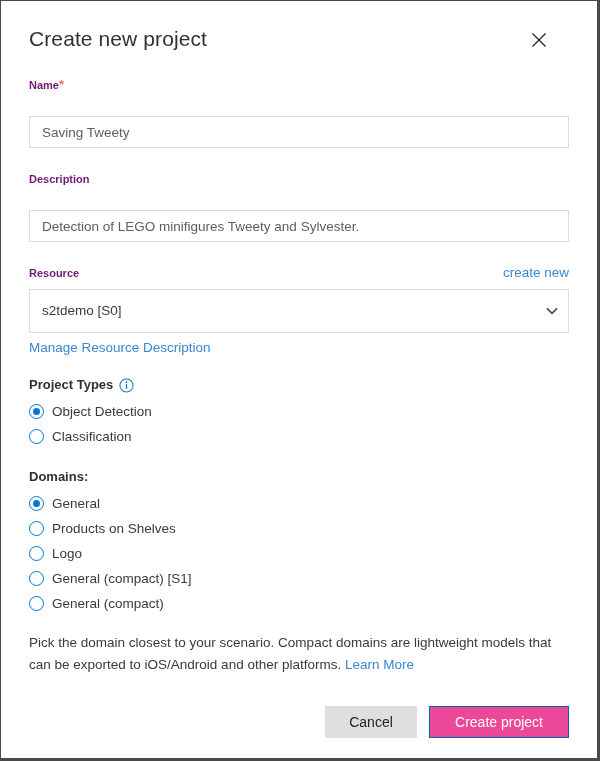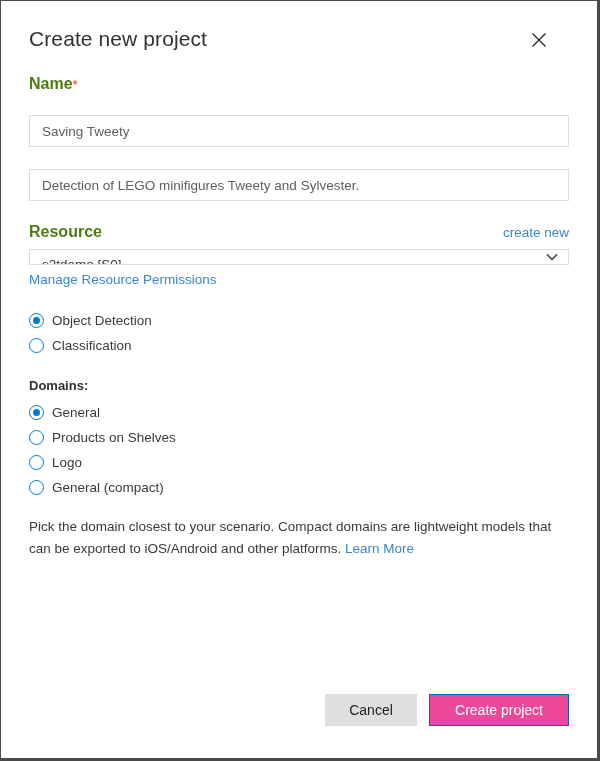--- a/index.html
+++ b/index.html
@@ -69,23 +69,23 @@
   
   .field {
     margin-top: 22px;
   }
   .field-label-row {
     display: flex;
     align-items: baseline;
     justify-content: space-between;
   }
   .field-label {
-    font-size: 16px;
+    font-size: 11px;
     font-weight: bold;
-    color: #4d7c0f;
+    color: #701a75;
     line-height: 18px;
   }
   .req-star {
     color: #e8706a;
     font-weight: bold;
     font-size: 13px;
   }
   .link {
     color: #3a86d0;
     font-size: 13.5px;
@@ -112,21 +112,21 @@
   .text-input::placeholder { color: #a19f9d; }
 
   .select-wrap {
     position: relative;
     margin-top: 7px;
   }
   .select-input {
     box-sizing: border-box;
     display: block;
     width: 100%;
-    height: 16px;
+    height: 44px;
     padding: 0 30px 0 12px;
     border: 1px solid #dedcda;
     background: #ffffff;
     color: #3b3a39;
     font-size: 13.5px;
     font-family: "Liberation Sans", sans-serif;
     line-height: 30px;
     outline: none;
     appearance: none;
     -webkit-appearance: none;
@@ -259,40 +259,51 @@
     <div class="field">
       <div class="field-label-row">
         <div>
           <span class="field-label">Name</span><span class="req-star">*</span>
         </div>
       </div>
       <input class="text-input" type="text" value="Saving Tweety" style="">
     </div>
 
     <div class="field">
+      <div class="field-label-row">
+        <span class="field-label">Description</span>
+      </div>
       <input class="text-input" type="text" value="Detection of LEGO minifigures Tweety and Sylvester." style="">
     </div>
 
     <div class="field">
       <div class="field-label-row">
         <span class="field-label">Resource</span>
         <a class="link">create new</a>
       </div>
       <div class="select-wrap">
         <select class="select-input">
           <option>s2tdemo [S0]</option>
         </select>
         <svg class="select-chevron" width="12" height="8" viewBox="0 0 12 8">
           <path d="M1 1.4 L6 6.4 L11 1.4" stroke="#4a4a4a" stroke-width="1.6" fill="none"></path>
         </svg>
       </div>
-      <a class="link sub-link">Manage Resource Permissions</a>
+      <a class="link sub-link">Manage Resource Description</a>
     </div>
 
     <div class="section">
+      <div class="section-heading">
+        <span>Project Types</span>
+        <svg class="info-icon" width="15" height="15" viewBox="0 0 16 16">
+          <circle cx="8" cy="8" r="7" fill="none" stroke="#1a7ac4" stroke-width="1.1"></circle>
+          <circle cx="8" cy="4.4" r="0.9" fill="#1a7ac4"></circle>
+          <rect x="7.3" y="6.4" width="1.4" height="5.2" fill="#1a7ac4"></rect>
+        </svg>
+      </div>
 
       <div class="radio-row">
         <span class="radio checked"></span>
         <span class="radio-label">Object Detection</span>
       </div>
       <div class="radio-row">
         <span class="radio"></span>
         <span class="radio-label">Classification</span>
       </div>
     </div>
@@ -306,20 +317,24 @@
         <span class="radio checked"></span>
         <span class="radio-label">General</span>
       </div>
       <div class="radio-row">
         <span class="radio"></span>
         <span class="radio-label">Products on Shelves</span>
       </div>
       <div class="radio-row">
         <span class="radio"></span>
         <span class="radio-label">Logo</span>
+      </div>
+      <div class="radio-row">
+        <span class="radio"></span>
+        <span class="radio-label">General (compact) [S1]</span>
       </div>
       <div class="radio-row">
         <span class="radio"></span>
         <span class="radio-label">General (compact)</span>
       </div>
     </div>
 
     <p class="help-text">
       <span>Pick the domain closest to your scenario. Compact domains are lightweight models that can be exported to iOS/Android and other platforms.</span>
       <a class="link">Learn More</a>

